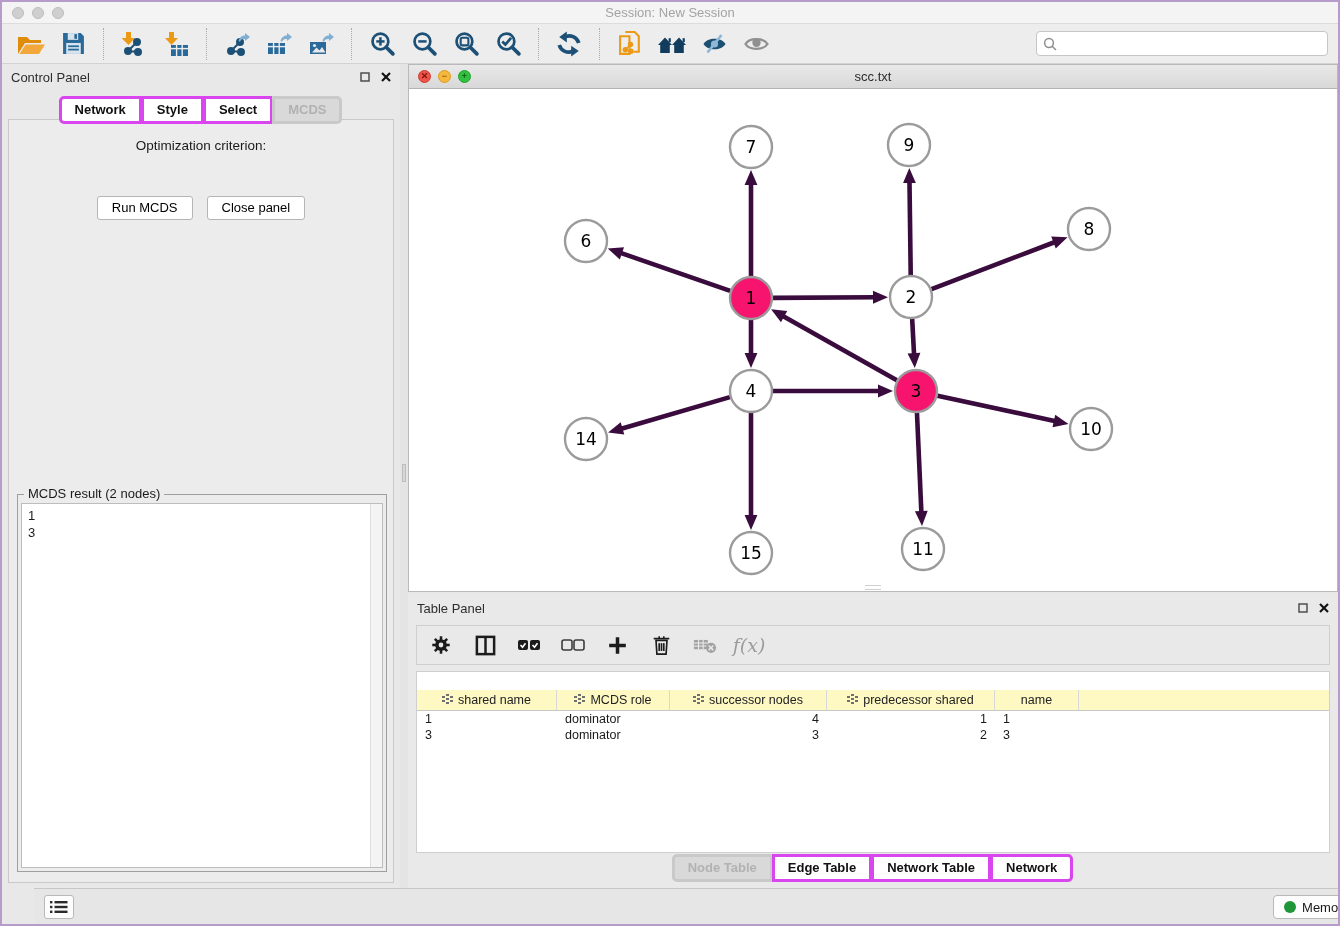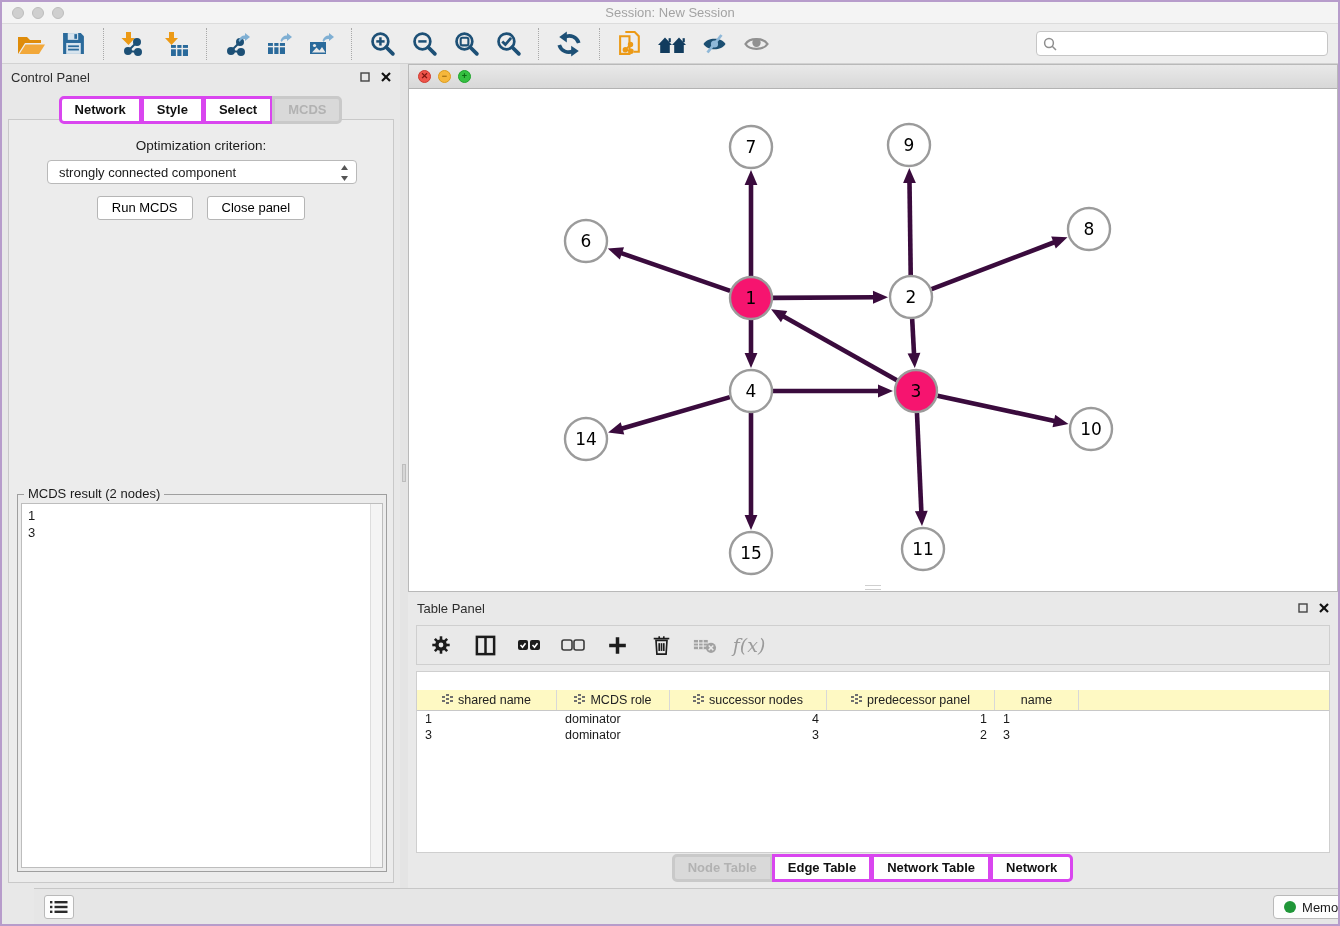--- a/index.html
+++ b/index.html
@@ -278,27 +278,20 @@
       </span>
     </div>
     <div class="cp-tabs">
         <div class="seg-tab">Network</div>
         <div class="seg-tab">Style</div>
         <div class="seg-tab">Select</div>
         <div class="seg-tab selected">MCDS</div>
       </div>
     <div class="cp-content">
       <div class="opt-label">Optimization criterion:</div>
-      <div class="criterion">
-        <span>strongly connected component</span>
-        <span class="updown"><svg width="9" height="18" viewBox="0 0 9 18">
-              <path d="M4.5 1 L8 6 H1 Z" fill="#555"></path>
-              <path d="M4.5 17 L1 12 H8 Z" fill="#555"></path>
-            </svg></span>
-      </div>
       <div class="cp-buttons">
         <button class="mac-btn">Run MCDS</button>
         <button class="mac-btn">Close panel</button>
       </div>
       <div class="groupbox">
         <span class="gb-title">MCDS result (2 nodes)</span>
         <div class="gb-inner">
           <div class="gb-text">1
 3</div>
           <div class="gb-scroll"></div>
@@ -311,20 +304,21 @@
       <span class="grip"></span>
     </div>
 
   <div class="net-window">
     <div class="net-titlebar">
       <span class="tl">
         <span class="red">✕</span>
         <span class="yellow">−</span>
         <span class="green">+</span>
       </span>
+      <span class="title">scc.txt</span>
     </div>
     <div class="net-canvas">
       <svg width="928" height="502" viewBox="0 0 928 502">
           <line x1="342" y1="187" x2="342" y2="93" stroke="#3a0b3d" stroke-width="4.6"></line>
           <polygon points="342,81 348.4,96 335.6,96" fill="#3a0b3d"></polygon>
           <line x1="321.2058154797033" y1="201.81655443844295" x2="210.0816571913811" y2="163.42820884793167" stroke="#3a0b3d" stroke-width="4.6"></line>
           <polygon points="198.73937472576472,159.5099658143551 215.0069574256927,158.35855229133043 210.8274981898777,170.4569869213212" fill="#3a0b3d"></polygon>
           <line x1="363.9995703250881" y1="208.8625026854682" x2="467.0006835737235" y2="208.21874572766424" stroke="#3a0b3d" stroke-width="4.6"></line>
           <polygon points="479.00044920558975,208.14374719246507 464.04074138452984,214.63737036512603 463.96074294698406,201.83762035780202" fill="#3a0b3d"></polygon>
           <line x1="342" y1="231" x2="342" y2="267" stroke="#3a0b3d" stroke-width="4.6"></line>
@@ -519,21 +513,21 @@
                 <g fill="#6f6f6f">
                   <rect x="0" y="2" width="3" height="2"></rect>
                   <rect x="0" y="6" width="3" height="2"></rect>
                   <rect x="4" y="0" width="3" height="2"></rect>
                   <rect x="4" y="4" width="3" height="2"></rect>
                   <rect x="4" y="8" width="3" height="2"></rect>
                   <rect x="8" y="2" width="3" height="2"></rect>
                   <rect x="8" y="6" width="3" height="2"></rect>
                 </g>
               </svg></span>
-            <span>predecessor panel</span>
+            <span>predecessor shared</span>
           </div>
           <div class="th" style="width: 84px;">
             <span>name</span>
           </div>
         </div>
       <div>
           <div class="tbl-row">
             <div class="td" style="width: 140px; text-align: left;">1</div>
             <div class="td" style="width: 113px; text-align: left;">dominator</div>
             <div class="td" style="width: 157px; text-align: right;">4</div>

